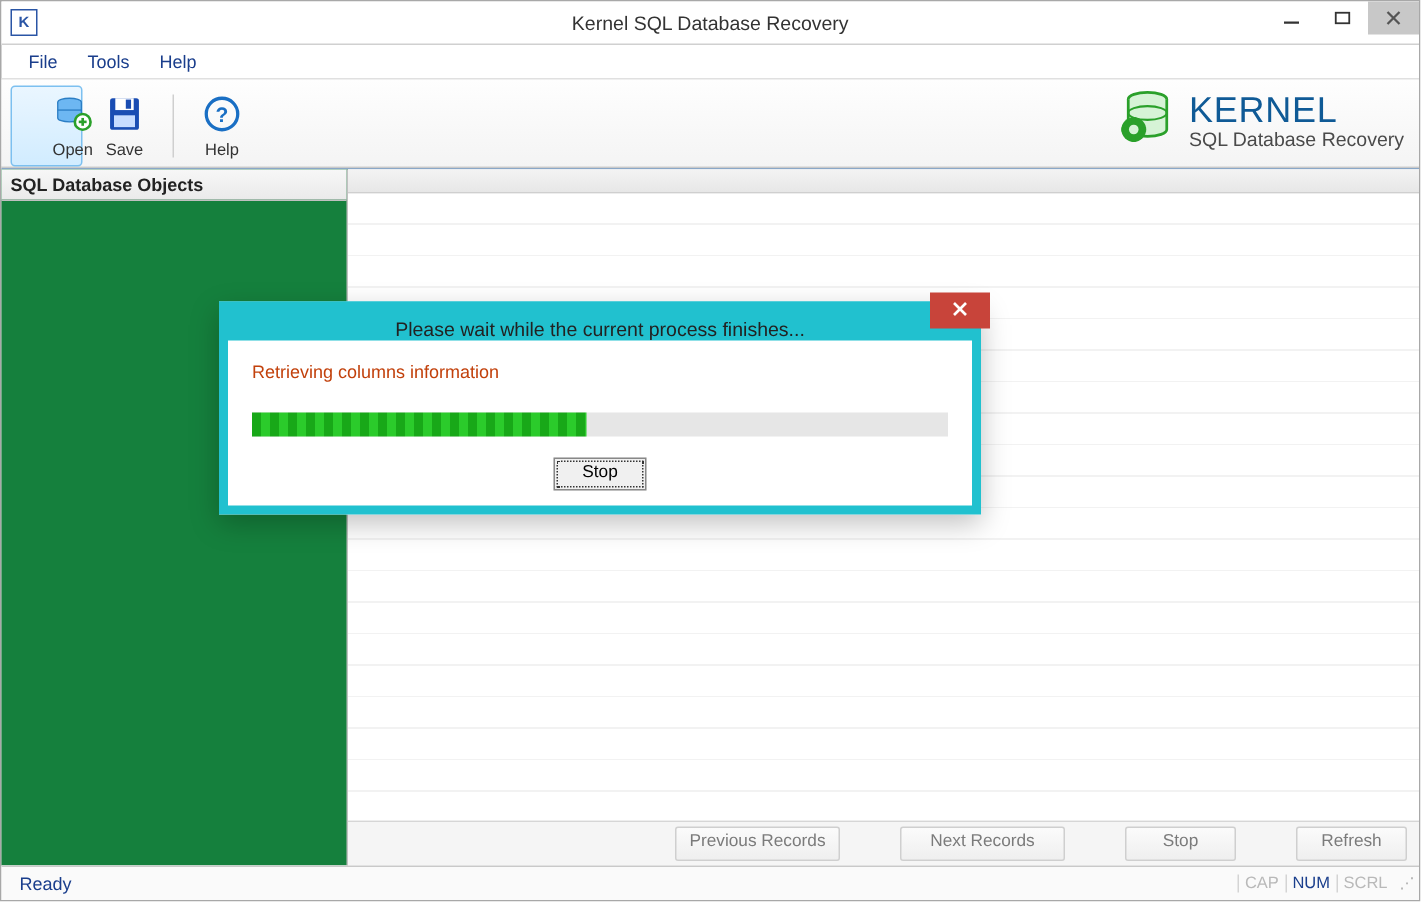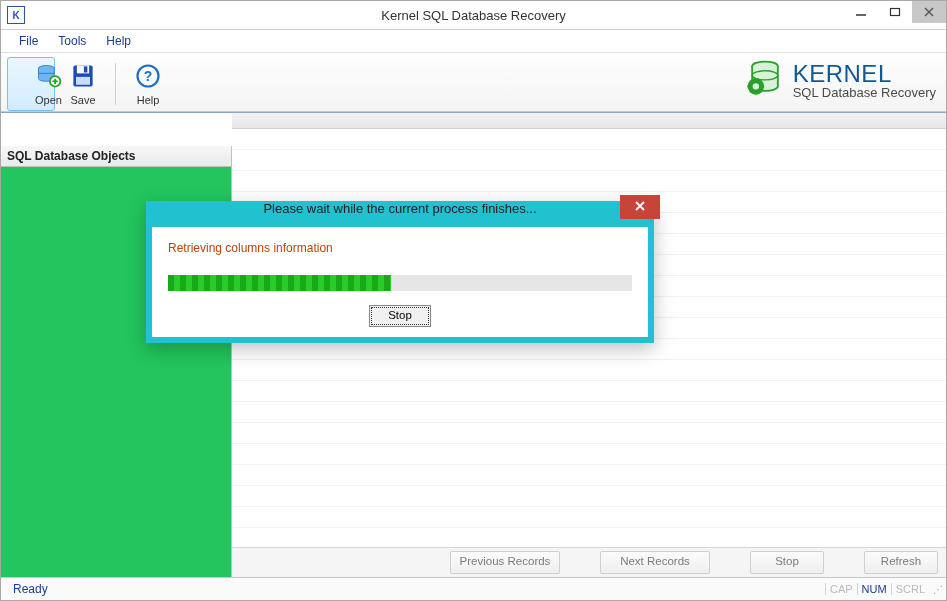--- a/index.html
+++ b/index.html
@@ -151,25 +151,24 @@
 
   
   .main {
     flex: 1 1 auto;
     display: flex;
     min-height: 0;
     border-top: 1px solid #8aa7c7;
   }
   .sidebar {
     width: 230px;
-    background: #22c55e;
+    background: #15803d;
     border-right: 1px solid #c0c0c0;
     display: flex;
     flex-direction: column;
-    margin-top: 33px;
   }
   .panel-header {
     background: linear-gradient(#f7f7f7,#eaeaea);
     border-bottom: 1px solid #c0c0c0;
     font-weight: bold;
     font-size: 12px;
     padding: 3px 6px;
     color: #222;
   }
   .content {
@@ -263,21 +262,21 @@
     border: 6px solid #21c1cf;
     box-shadow: 0 6px 18px rgba(0,0,0,.25);
     box-sizing: border-box;
   }
   .modal-title {
     height: 26px;
     background: #21c1cf;
     color: #222;
     font-size: 13px;
     display: flex;
-    align-items: flex-start;
+    align-items: flex-end;
     justify-content: center;
     position: relative;
     margin: -6px -6px 0 -6px;
   }
   .modal-close {
     position: absolute;
     right: -6px;
     top: -6px;
     width: 40px;
     height: 24px;

